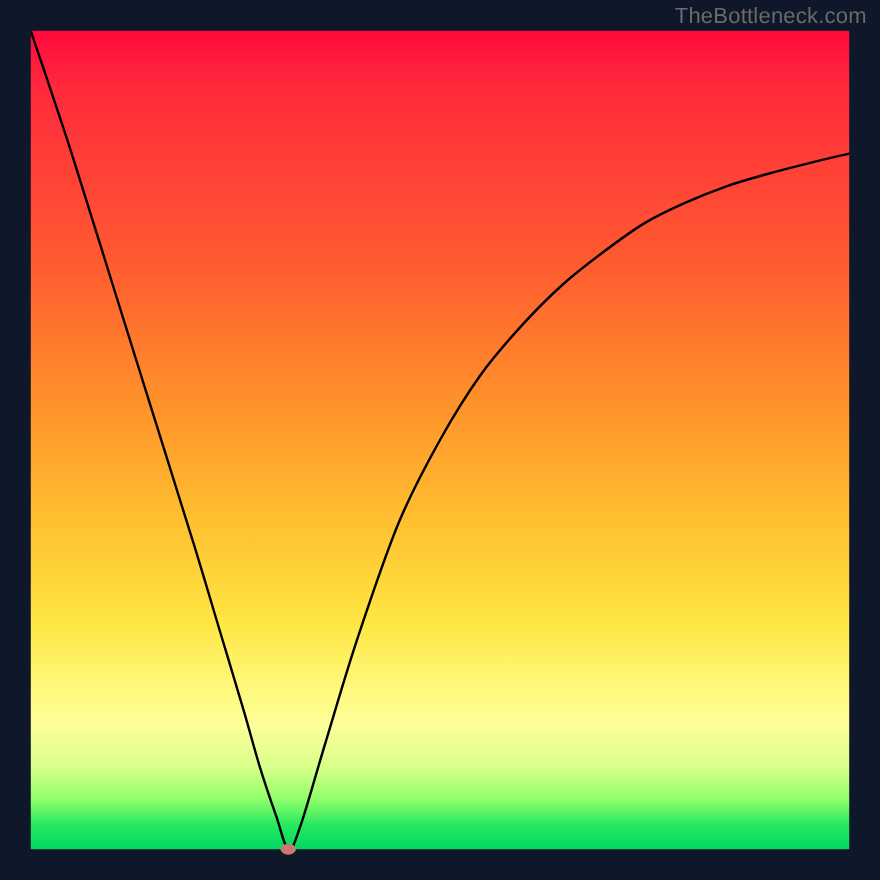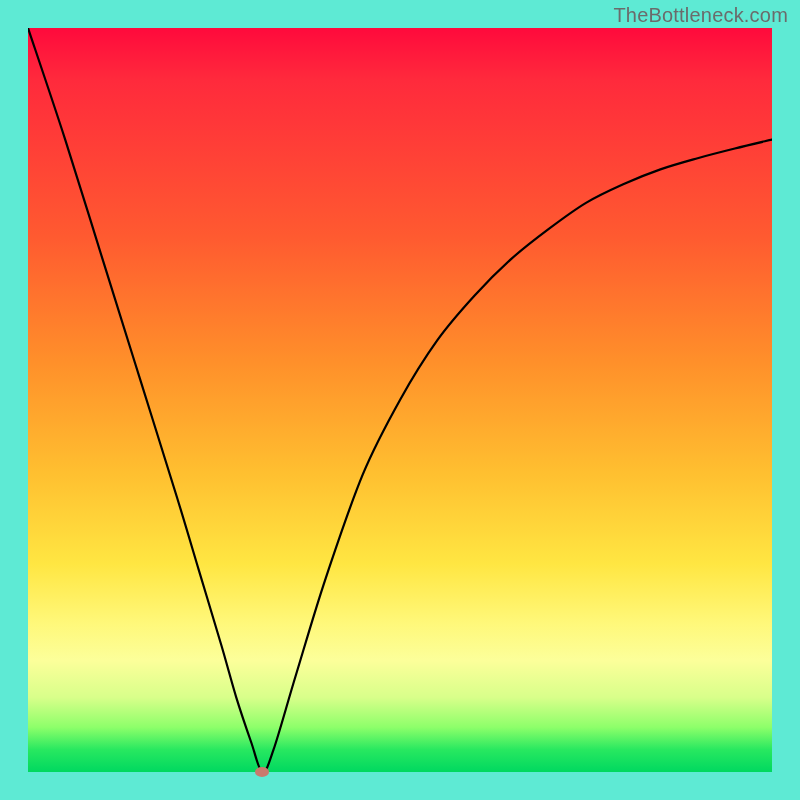--- a/index.html
+++ b/index.html
@@ -10,21 +10,21 @@
     background: #000;
     overflow: hidden;
     font-family: Arial, Helvetica, sans-serif;
   }
   .frame {
     position: absolute;
     top: 0;
     left: 0;
     width: 800px;
     height: 800px;
-    background: #5eead4;
+    background: #0f172a;
   }
   .plot {
     position: absolute;
     top: 28px;
     left: 28px;
     width: 744px;
     height: 744px;
     
     background: linear-gradient(to bottom,
       #ff0a3c 0%,

